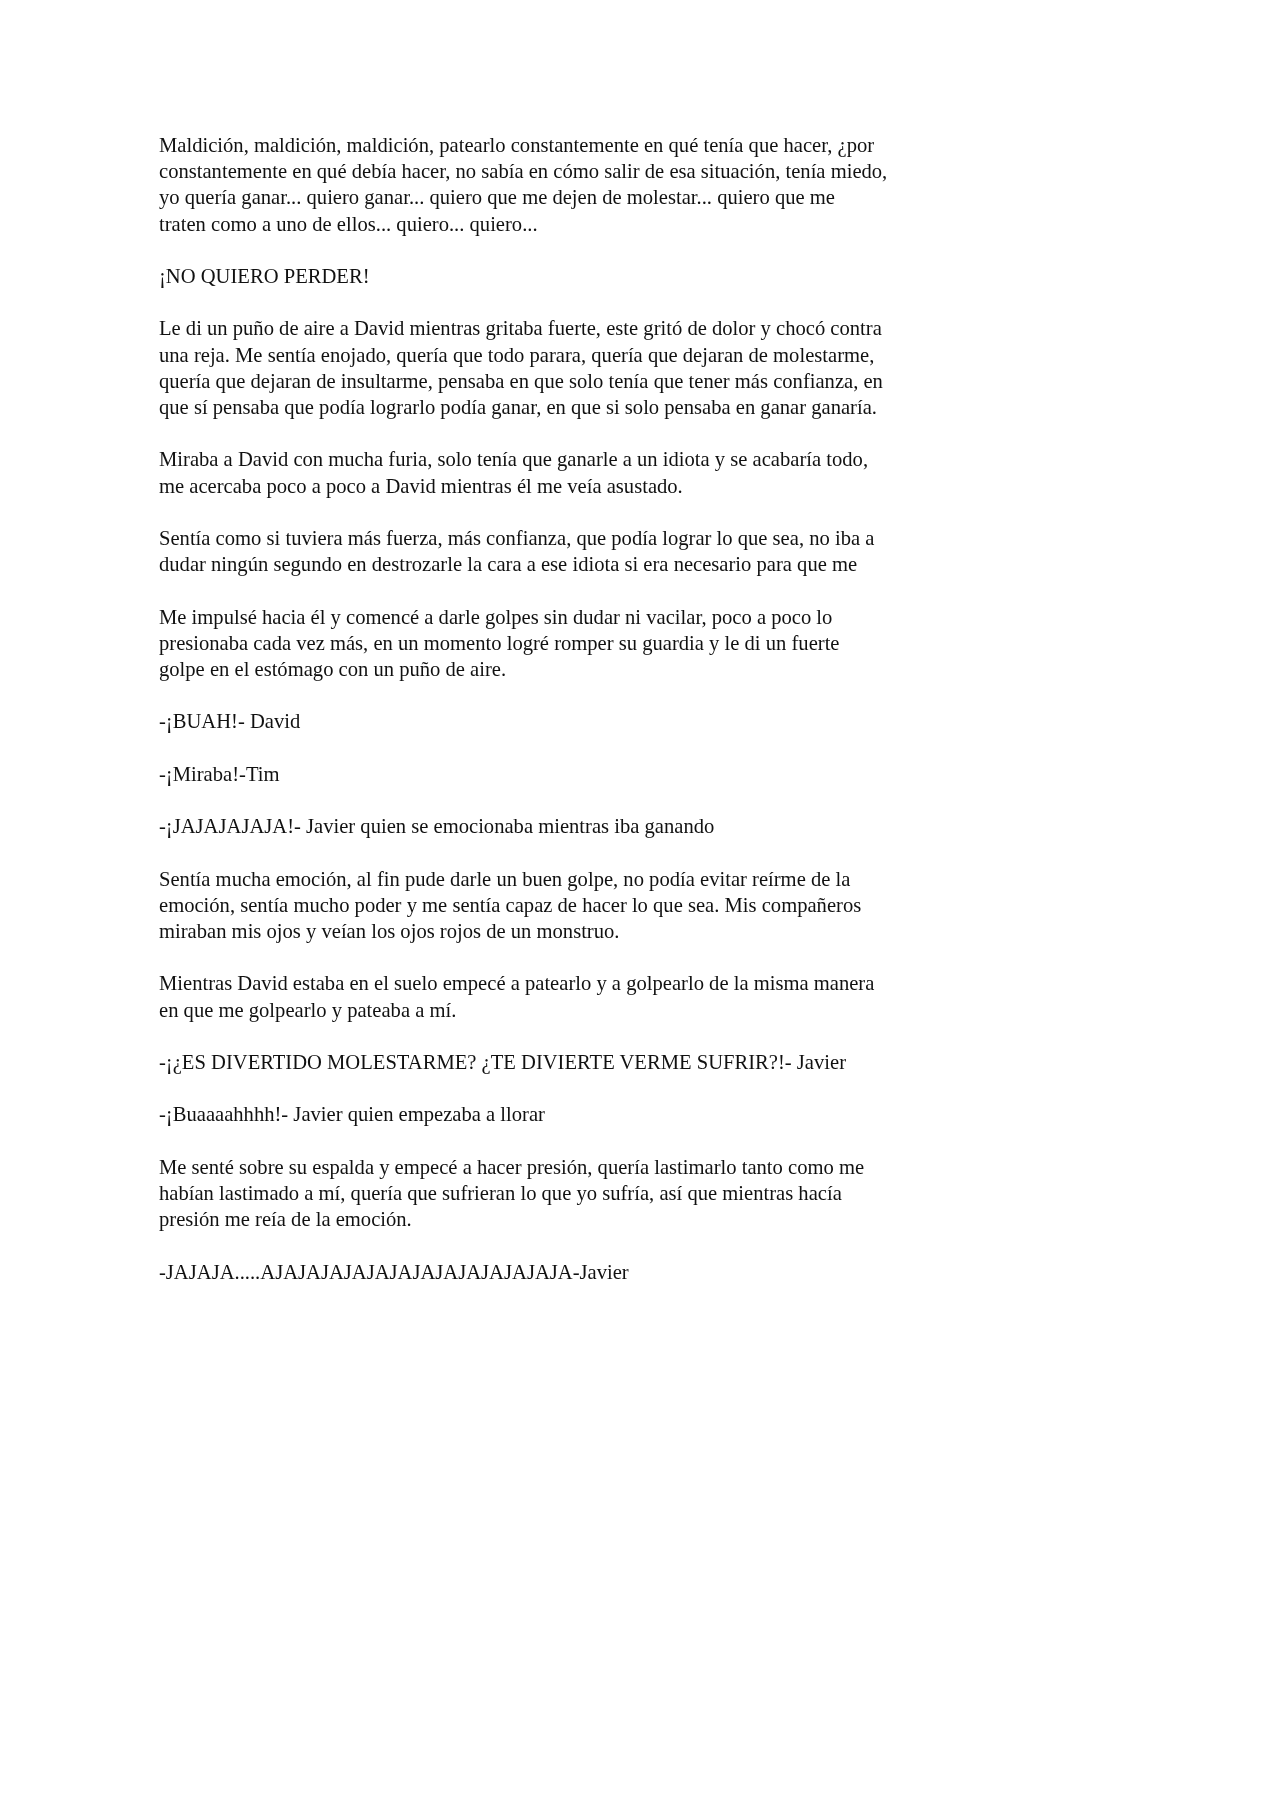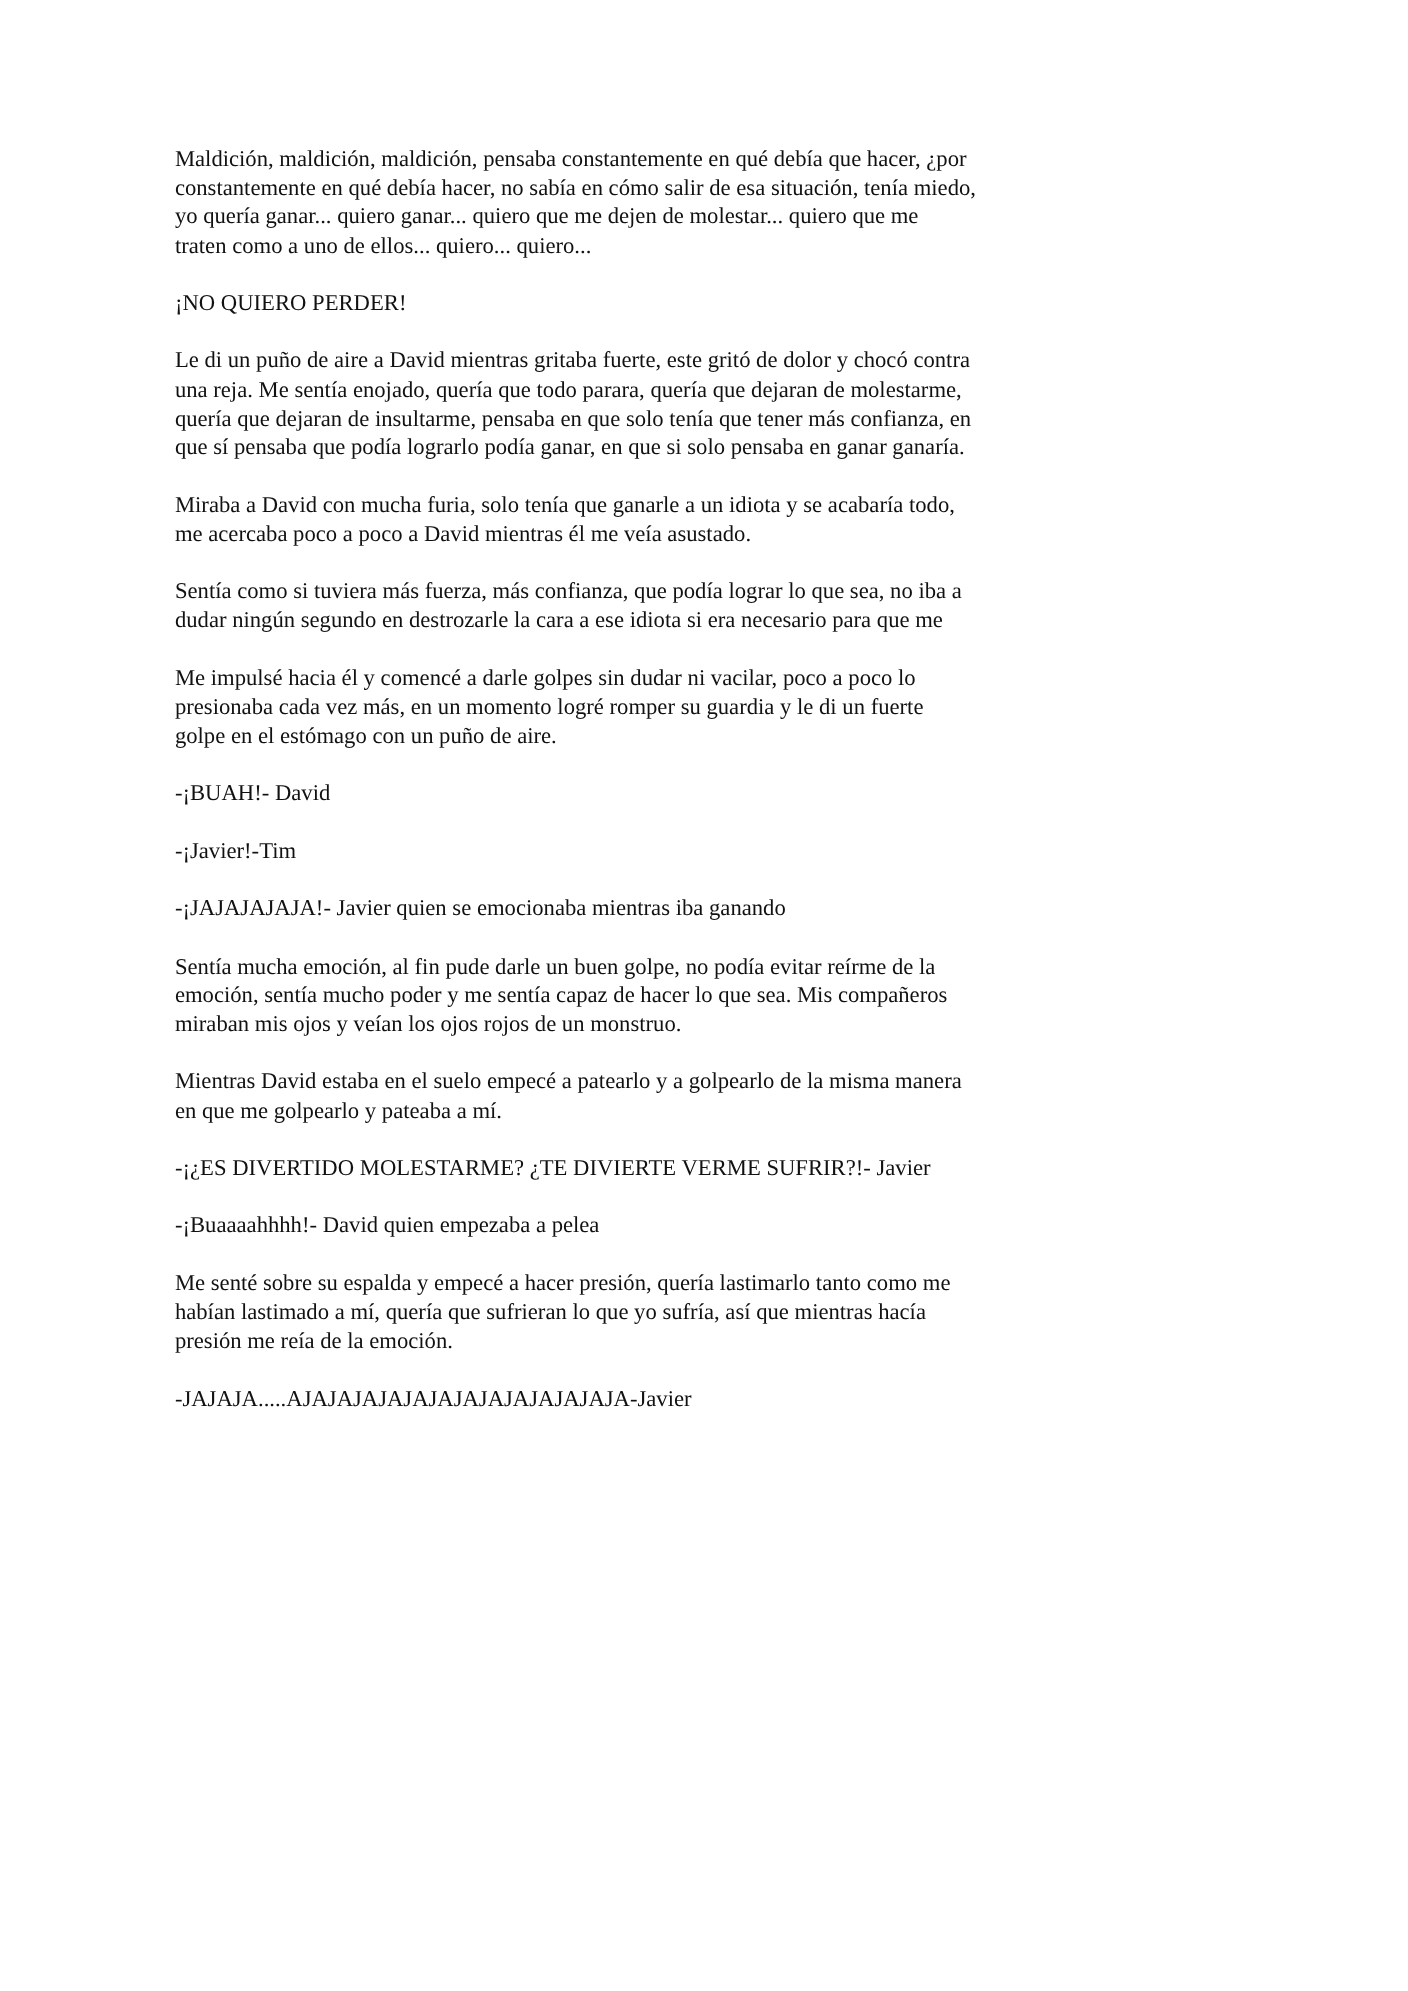--- a/index.html
+++ b/index.html
@@ -30,21 +30,21 @@
     .line {
       display: block;
       white-space: nowrap;
     }
   </style>
 </head>
 <body>
 
 <div class="page">
   <p class="para">
-    <span class="line">Maldición, maldición, maldición, pensaba constantemente en qué debía que hacer, ¿por</span>
+    <span class="line">Maldición, maldición, maldición, patearlo constantemente en qué tenía que hacer, ¿por</span>
     <span class="line">constantemente en qué debía hacer, no sabía en cómo salir de esa situación, tenía miedo,</span>
     <span class="line">yo quería ganar... quiero ganar... quiero que me dejen de molestar... quiero que me</span>
     <span class="line">traten como a uno de ellos... quiero... quiero...</span>
   </p>
   <p class="para">
     <span class="line">¡NO QUIERO PERDER!</span>
   </p>
   <p class="para">
     <span class="line">Le di un puño de aire a David mientras gritaba fuerte, este gritó de dolor y chocó contra</span>
     <span class="line">una reja. Me sentía enojado, quería que todo parara, quería que dejaran de molestarme,</span>
@@ -61,39 +61,39 @@
   </p>
   <p class="para">
     <span class="line">Me impulsé hacia él y comencé a darle golpes sin dudar ni vacilar, poco a poco lo</span>
     <span class="line">presionaba cada vez más, en un momento logré romper su guardia y le di un fuerte</span>
     <span class="line">golpe en el estómago con un puño de aire.</span>
   </p>
   <p class="para">
     <span class="line">-¡BUAH!- David</span>
   </p>
   <p class="para">
-    <span class="line">-¡Javier!-Tim</span>
+    <span class="line">-¡Miraba!-Tim</span>
   </p>
   <p class="para">
     <span class="line">-¡JAJAJAJAJA!- Javier quien se emocionaba mientras iba ganando</span>
   </p>
   <p class="para">
     <span class="line">Sentía mucha emoción, al fin pude darle un buen golpe, no podía evitar reírme de la</span>
     <span class="line">emoción, sentía mucho poder y me sentía capaz de hacer lo que sea. Mis compañeros</span>
     <span class="line">miraban mis ojos y veían los ojos rojos de un monstruo.</span>
   </p>
   <p class="para">
     <span class="line">Mientras David estaba en el suelo empecé a patearlo y a golpearlo de la misma manera</span>
     <span class="line">en que me golpearlo y pateaba a mí.</span>
   </p>
   <p class="para">
     <span class="line">-¡¿ES DIVERTIDO MOLESTARME? ¿TE DIVIERTE VERME SUFRIR?!- Javier</span>
   </p>
   <p class="para">
-    <span class="line">-¡Buaaaahhhh!- David quien empezaba a pelea</span>
+    <span class="line">-¡Buaaaahhhh!- Javier quien empezaba a llorar</span>
   </p>
   <p class="para">
     <span class="line">Me senté sobre su espalda y empecé a hacer presión, quería lastimarlo tanto como me</span>
     <span class="line">habían lastimado a mí, quería que sufrieran lo que yo sufría, así que mientras hacía</span>
     <span class="line">presión me reía de la emoción.</span>
   </p>
   <p class="para">
     <span class="line">-JAJAJA.....AJAJAJAJAJAJAJAJAJAJAJAJAJA-Javier</span>
   </p>
 </div>

